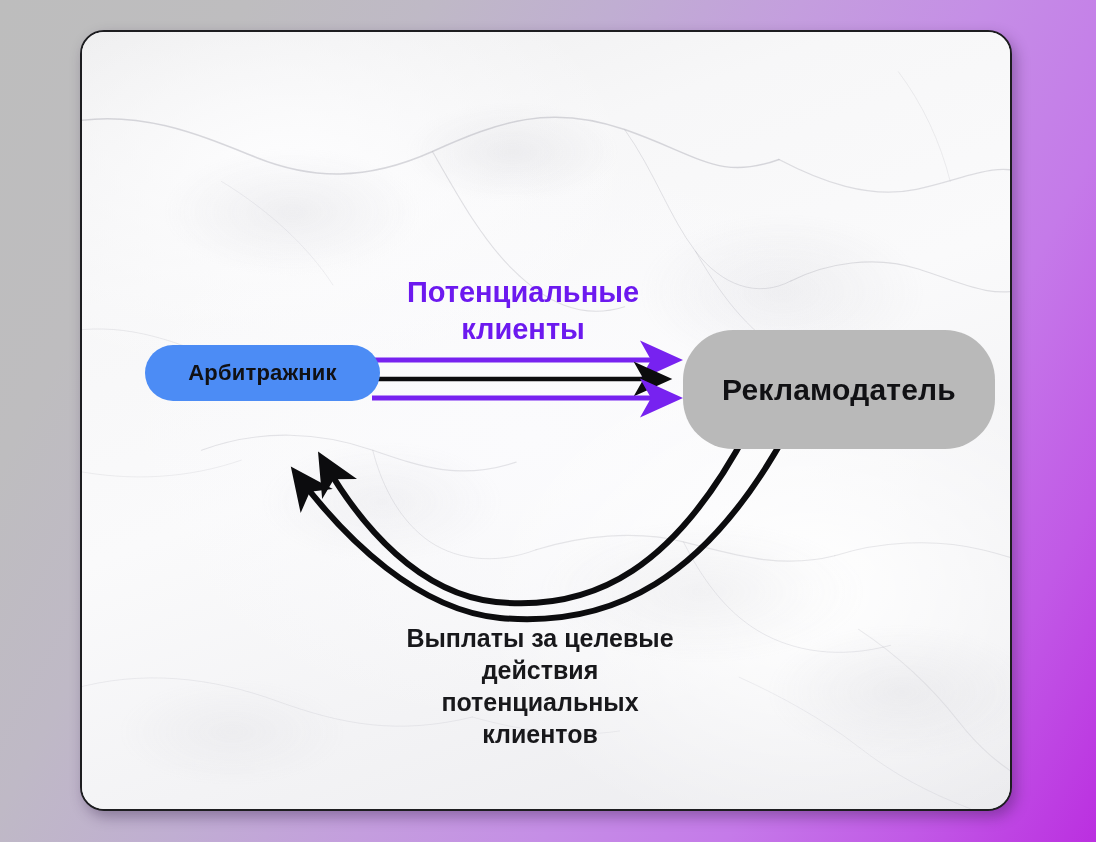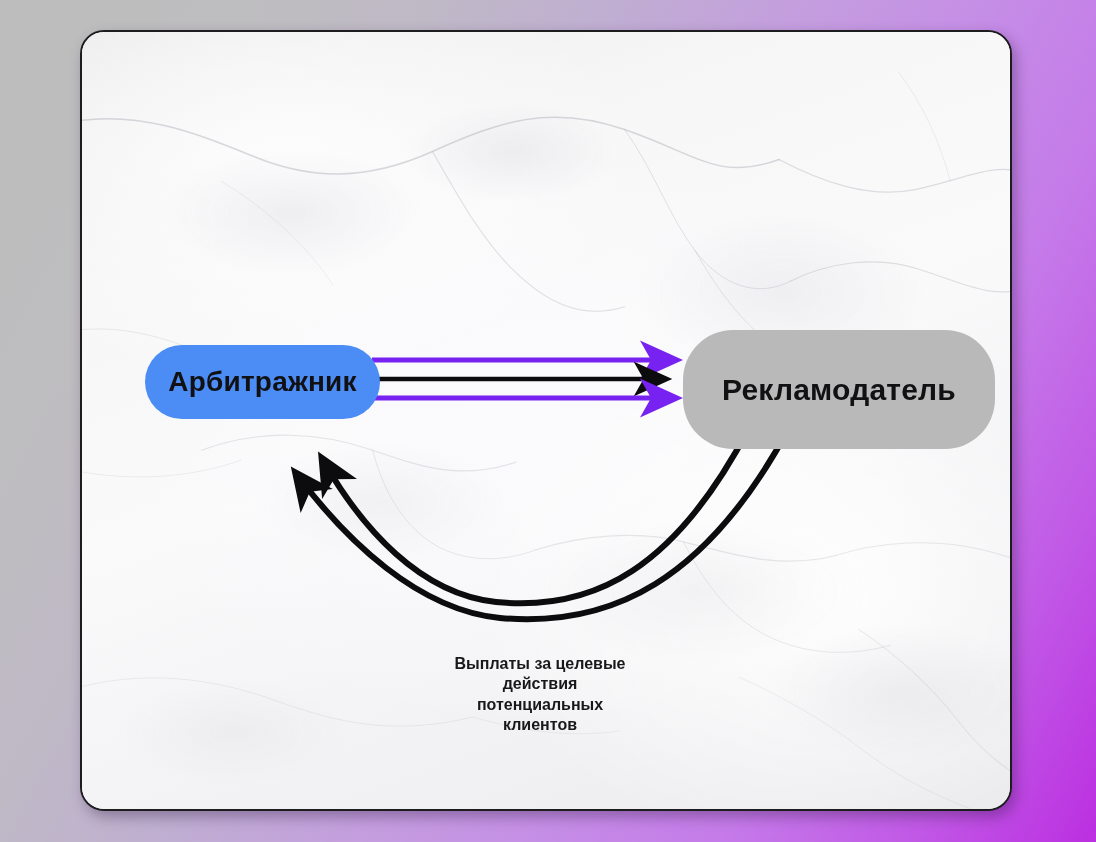--- a/index.html
+++ b/index.html
@@ -93,24 +93,24 @@
     justify-content: center;
     font-weight: bold;
     color: #111114;
     letter-spacing: 0.2px;
     box-sizing: border-box;
   }
   #node-arbitrazhnik {
     left: 145px;
     top: 345px;
     width: 235px;
-    height: 74px;
+    height: 56px;
     border-radius: 37px;
     background: #4c8cf5;
-    font-size: 28px;
+    font-size: 22px;
     text-align: center;
   }
   #node-reklamodatel {
     left: 683px;
     top: 330px;
     width: 312px;
     height: 119px;
     border-radius: 50px;
     background: #b9b9b9;
     font-size: 30px;
@@ -126,23 +126,23 @@
   }
   #label-potencialnye {
     left: 348px;
     top: 274px;
     width: 350px;
     font-size: 29px;
     color: #6c19ef;
   }
   #label-vyplaty {
     left: 330px;
-    top: 654px;
+    top: 622px;
     width: 420px;
-    font-size: 16px;
+    font-size: 25px;
     color: #18181b;
   }
 </style>
 </head>
 <body>
 
 <div id="canvas">
 
   <div id="panel">
     <div class="marble-base"></div>
@@ -198,19 +198,21 @@
   </svg>
 
   <div class="node" id="node-arbitrazhnik">
     <span>Арбитражник</span>
   </div>
 
   <div class="node" id="node-reklamodatel">
     <span>Рекламодатель</span>
   </div>
 
+  <div class="label" id="label-potencialnye">Потенциальные
+клиенты</div>
 
   <div class="label" id="label-vyplaty">Выплаты за целевые
 действия
 потенциальных
 клиентов</div>
 
 </div>
 
 </body></html>

